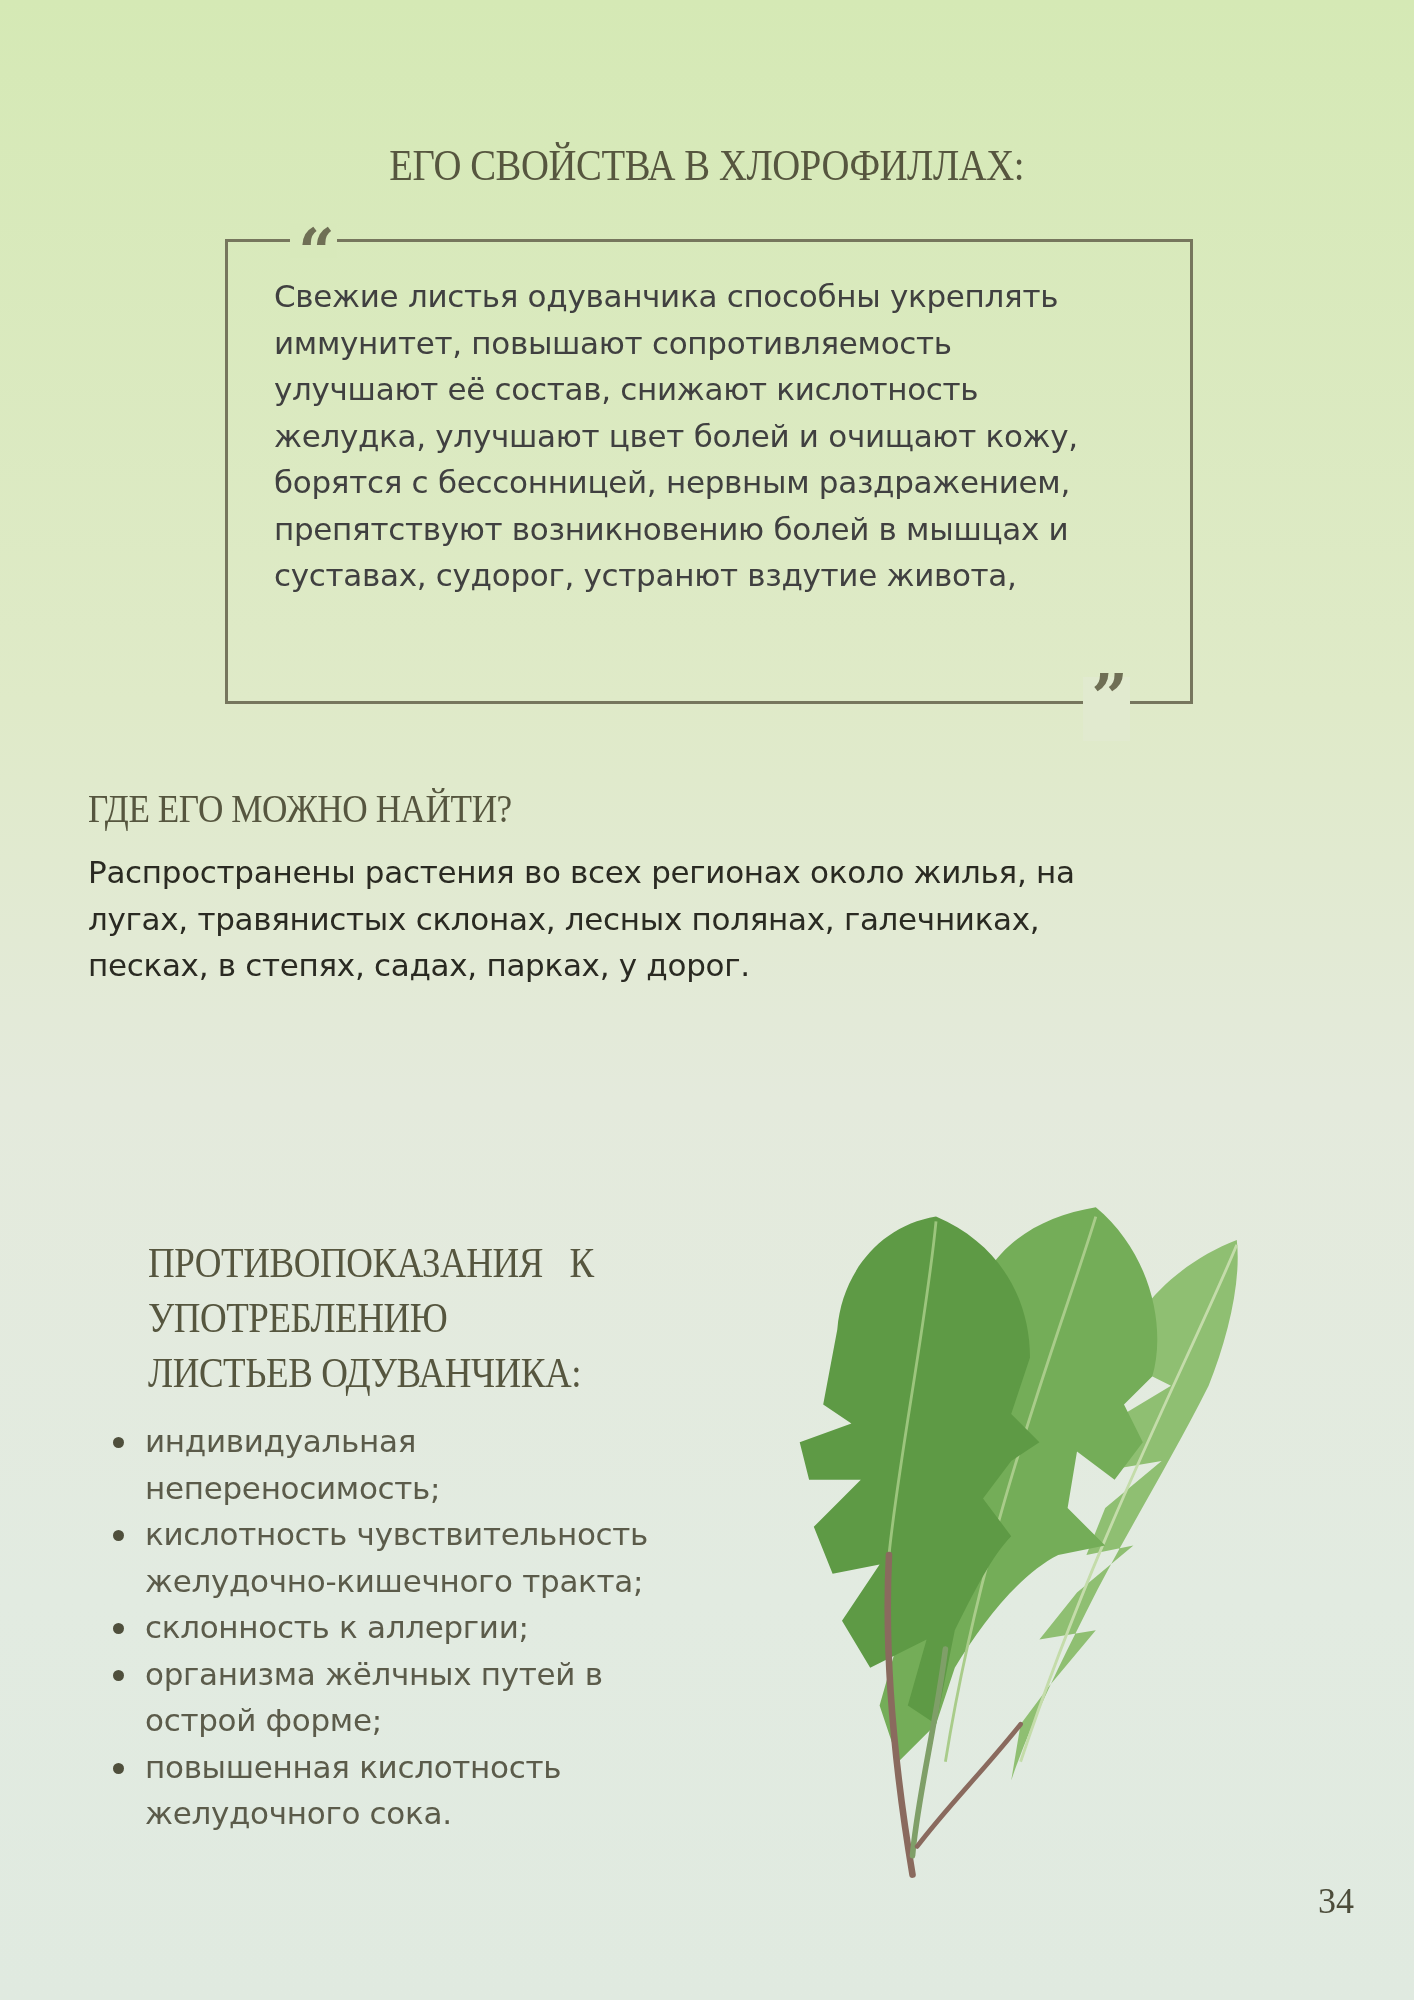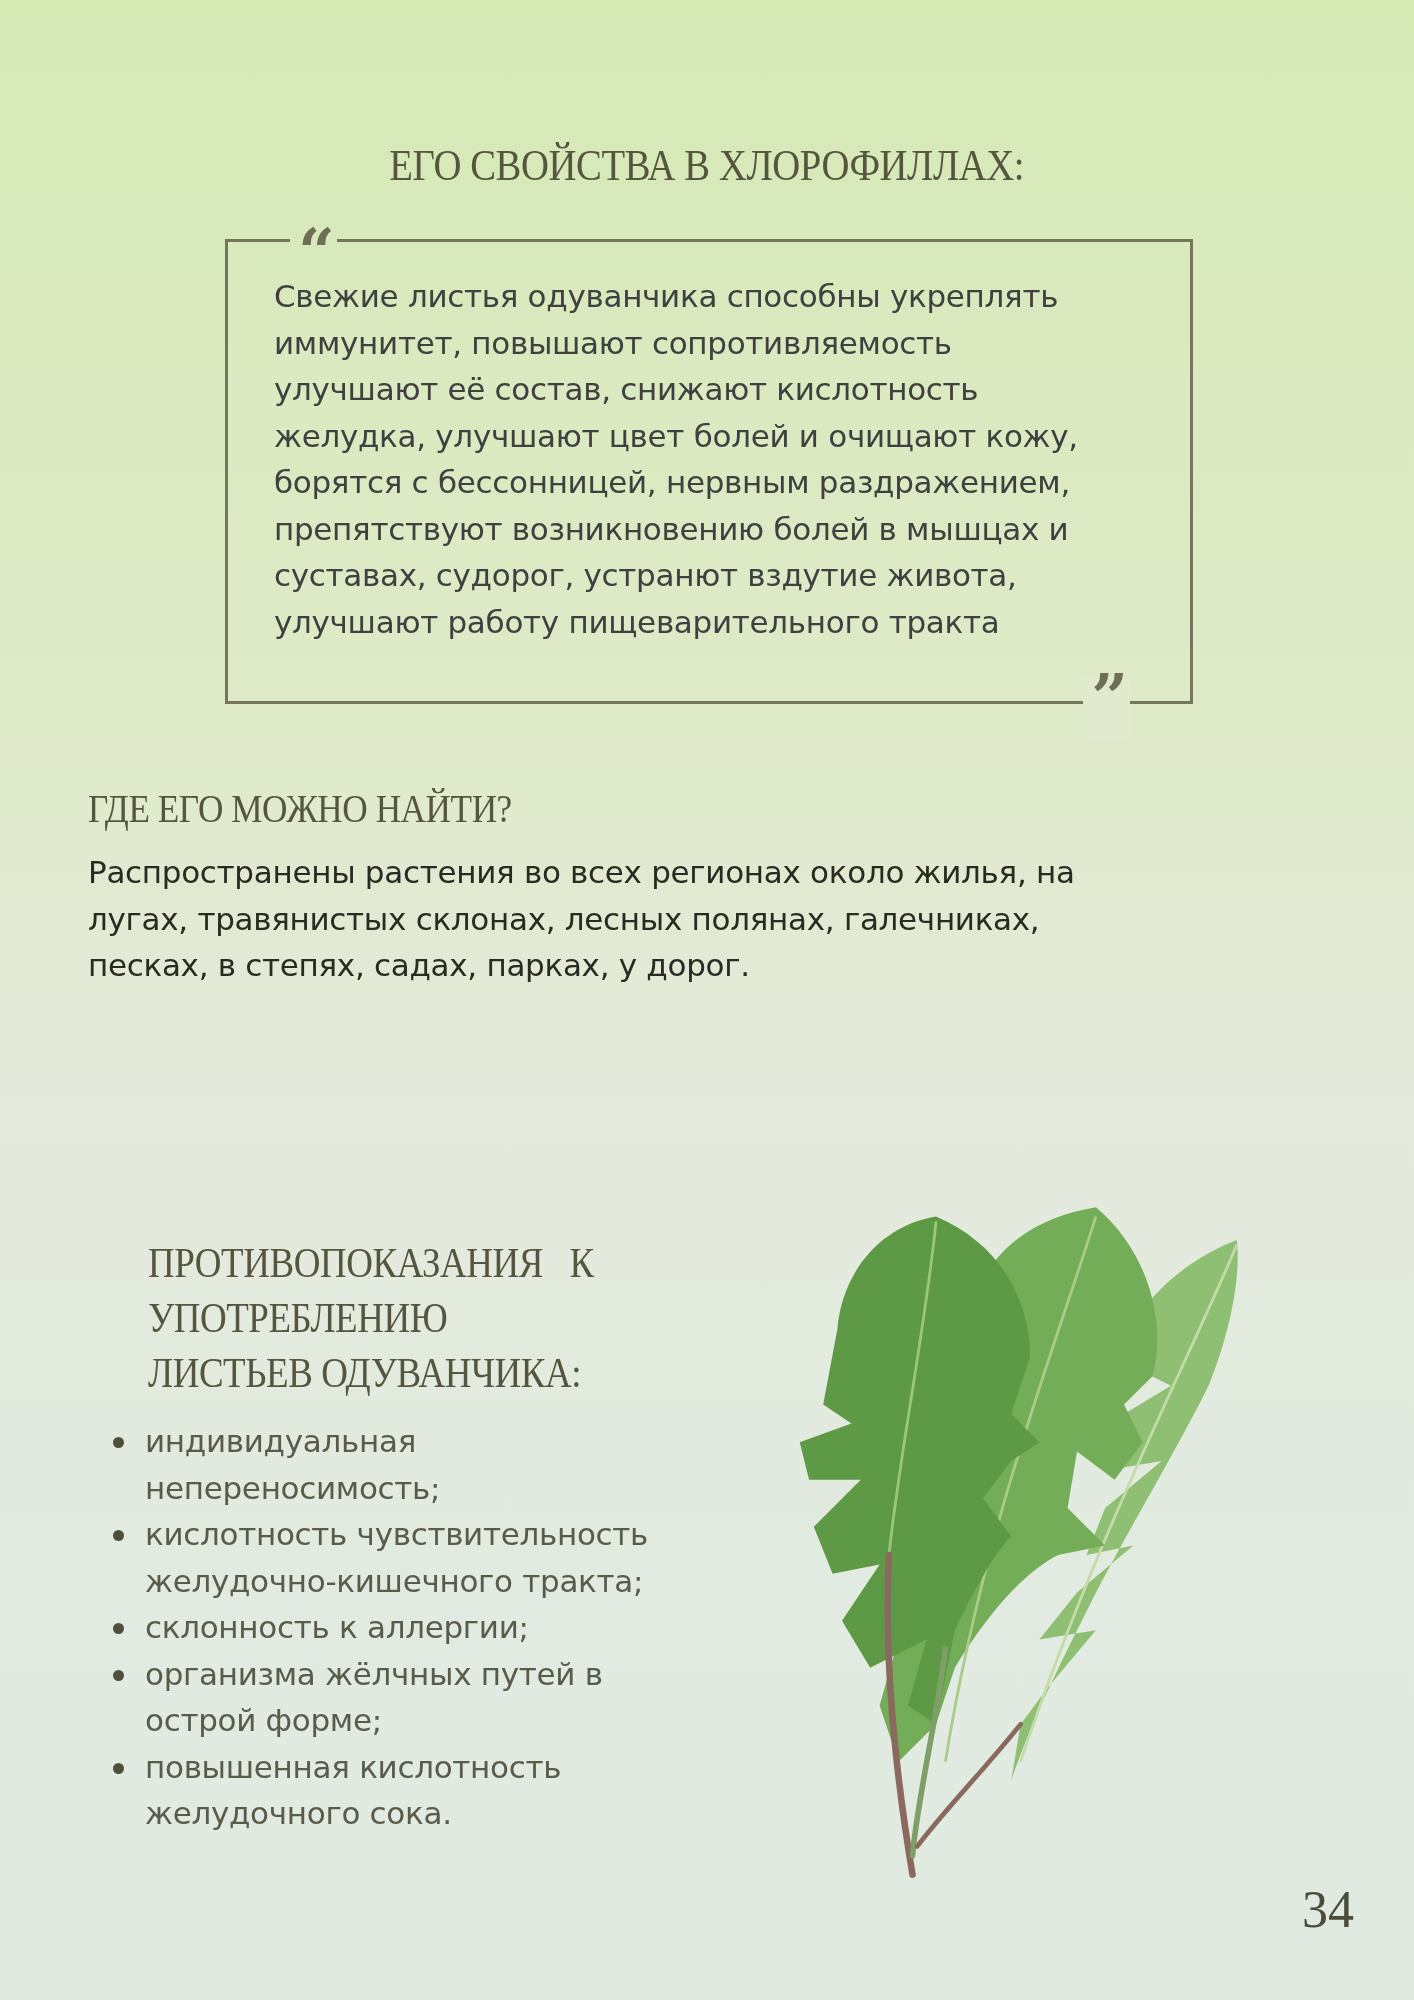--- a/index.html
+++ b/index.html
@@ -78,41 +78,40 @@
       position: absolute; left: 5px; top: 19px; width: 11px; height: 11px;
       border-radius: 50%; background: #4f4f3c;
     }
     #contra-list li .ltxt { display: block; }
     #leaf-image {
       position: absolute; left: 795px; top: 1190px; width: 470px; height: 730px;
     }
     #page-number {
       position: absolute; right: 60px; top: 1880px;
       font-family: "Liberation Serif", "DejaVu Serif", serif;
-      font-size: 52px; color: #4c4c3a;
+      font-size: 36px; color: #4c4c3a;
     }
   </style>
 </head>
 <body>
 
 <h1 id="title1" class="serif-head"><span>ЕГО СВОЙСТВА В ХЛОРОФИЛЛАХ:</span></h1>
 
 <div id="quote-box">
   <div id="quote-open" class="quote-mark">
       <span class="qm-inner">“</span>
     </div>
   <p id="quote-text">
     <span class="qline">Свежие листья одуванчика способны укреплять</span>
     <span class="qline">иммунитет, повышают сопротивляемость</span>
     <span class="qline">улучшают её состав, снижают кислотность</span>
     <span class="qline">желудка, улучшают цвет болей и очищают кожу,</span>
     <span class="qline">борятся с бессонницей, нервным раздражением,</span>
     <span class="qline">препятствуют возникновению болей в мышцах и</span>
     <span class="qline">суставах, судорог, устранют вздутие живота,</span>
-    <span class="qline">улучшают работу пищеварительного тракта</span>
   </p>
   <div id="quote-close" class="quote-mark">
       <span class="qm-inner">”</span>
     </div>
 </div>
 
 <h2 id="where-title" class="serif-head">ГДЕ ЕГО МОЖНО НАЙТИ?</h2>
 <p id="where-text">
   <span class="qline">Распространены растения во всех регионах около жилья, на</span>
   <span class="qline">лугах, травянистых склонах, лесных полянах, галечниках,</span>

